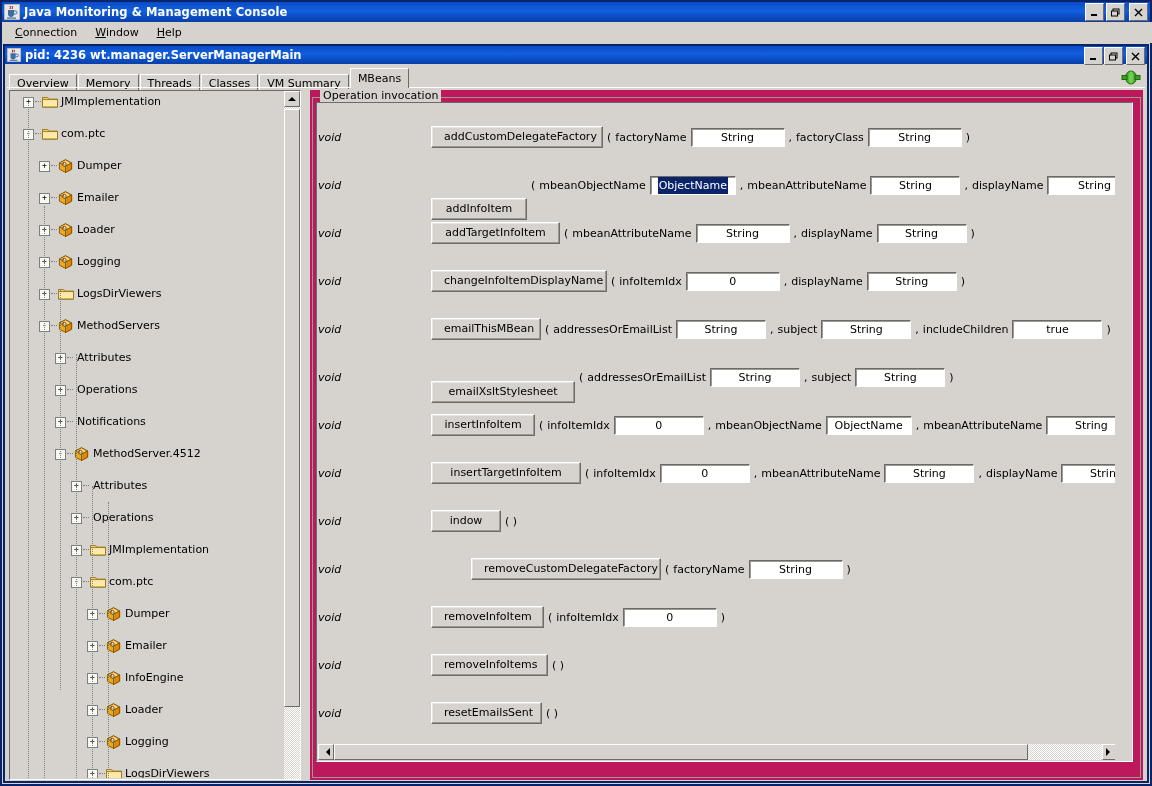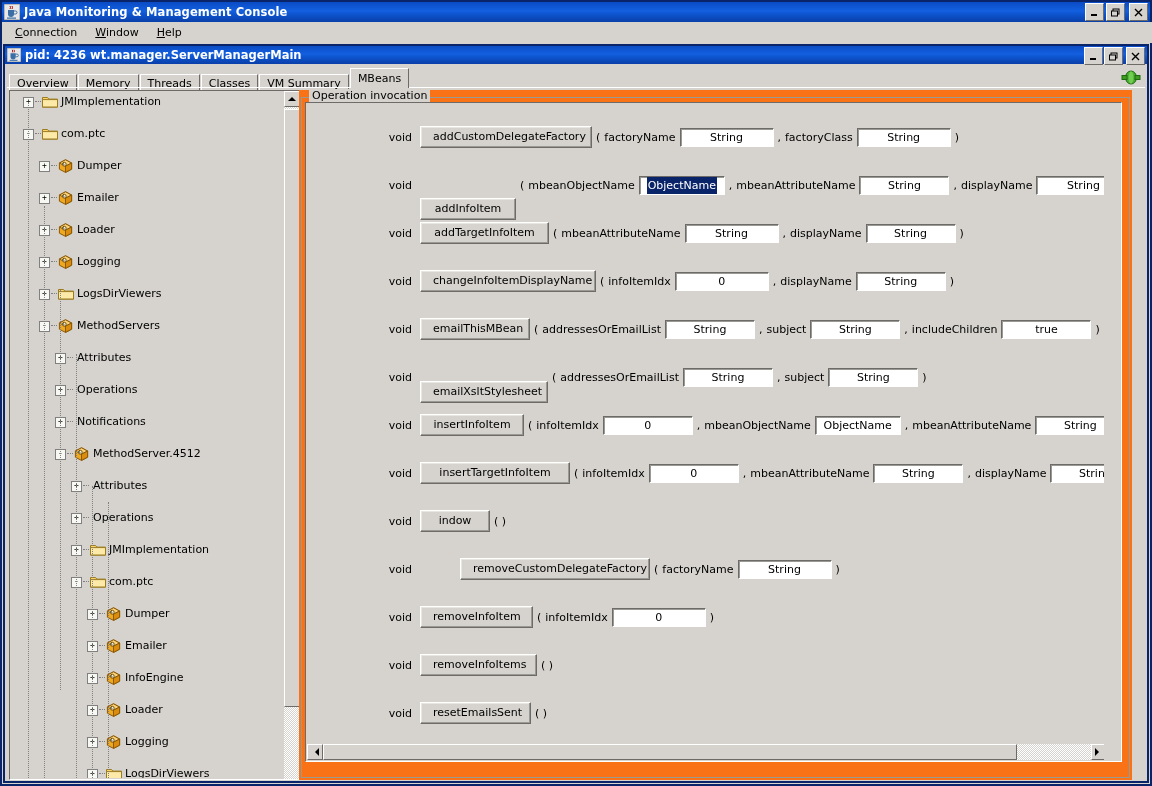--- a/index.html
+++ b/index.html
@@ -88,32 +88,32 @@
      border:1px solid;border-color:#ffffff #6d6a67 #6d6a67 #ffffff;box-sizing:border-box;}
   .caret{width:0;height:0;border-left:4px solid transparent;border-right:4px solid transparent;}
   .caret.up{border-bottom:4px solid #000;}
   .caret.lf{width:0;height:0;border-top:4px solid transparent;border-bottom:4px solid transparent;border-right:4px solid #000;}
   .caret.rt{width:0;height:0;border-top:4px solid transparent;border-bottom:4px solid transparent;border-left:4px solid #000;}
 
   
   .splitter{position:absolute;left:296px;top:2px;width:6px;height:690px;background:#d6d3ce;}
 
   
-  .rightpanel{position:absolute;left:292px;top:2px;width:833px;height:690px;
-     background:#f97316;box-sizing:border-box;}
+  .rightpanel{position:absolute;left:303px;top:2px;width:833px;height:690px;
+     background:#be185d;box-sizing:border-box;}
   .grouptitle{position:absolute;left:10px;top:-1px;font-size:11px;background:#d6d3ce;
      padding:0 3px;color:#000;z-index:2;}
   .groupbox{position:absolute;left:2px;top:7px;width:829px;height:681px;
      border:1px solid #9a9a94;box-sizing:border-box;}
   .opsouter{position:absolute;left:6px;top:12px;width:817px;height:660px;
      border:1px solid;border-color:#6d6a67 #ffffff #ffffff #6d6a67;box-sizing:border-box;
      background:#d6d3ce;overflow:hidden;}
   .opsview{position:absolute;left:1px;top:1px;width:800px;height:642px;overflow:hidden;}
   .oprow{position:absolute;left:0;height:26px;display:flex;align-items:center;white-space:nowrap;}
-  .rettype{width:105px;text-align:right;font-size:11px;color:#000;padding-right:8px;flex:0 0 auto;}
+  .rettype{width:105px;font-size:11px;color:#000;padding-right:8px;flex:0 0 auto;font-style:italic;}
   .opbtn{background:#d6d3ce;border:1px solid;border-color:#ffffff #6d6a67 #6d6a67 #ffffff;
      box-shadow:inset -1px -1px 0 #9a9a94, inset 1px 1px 0 #e8e6e1;
      font-size:11px;color:#000;height:22px;line-height:20px;text-align:center;
      padding:0 12px;flex:0 0 auto;box-sizing:border-box;}
   .paren{font-size:11px;color:#000;margin:0 4px;flex:0 0 auto;}
   .pname{font-size:11px;color:#000;margin:0 4px 0 0;flex:0 0 auto;}
   .pfield{background:#ffffff;border:1px solid;border-color:#6d6a67 #ffffff #ffffff #6d6a67;
      box-shadow:inset 1px 1px 0 #9a9a94;
      height:19px;line-height:17px;text-align:center;font-size:11px;color:#000;
      flex:0 0 auto;box-sizing:border-box;overflow:hidden;}
@@ -530,21 +530,21 @@
                 <span class="paren">,</span>
                 <span class="pname">subject</span>
                 <div class="pfield" style="width: 90px;"><span class="val">String</span></div>
                 <span class="paren">,</span>
                 <span class="pname">includeChildren</span>
                 <div class="pfield" style="width: 90px;"><span class="val">true</span></div>
                 <span class="paren">)</span>
               </div>
               <div class="oprow" style="top: 260px; width: 1200px;">
                 <span class="rettype">void</span>
-                <div class="opbtn" style="width: 128px; margin-top: 30px;">emailXsltStylesheet</div>
+                <div class="opbtn" style="width: 144px; margin-top: 30px;">emailXsltStylesheet</div>
                 <span class="paren">(</span>
                 <span class="pname">addressesOrEmailList</span>
                 <div class="pfield" style="width: 90px;"><span class="val">String</span></div>
                 <span class="paren">,</span>
                 <span class="pname">subject</span>
                 <div class="pfield" style="width: 90px;"><span class="val">String</span></div>
                 <span class="paren">)</span>
               </div>
               <div class="oprow" style="top: 308px; width: 1200px;">
                 <span class="rettype">void</span>

